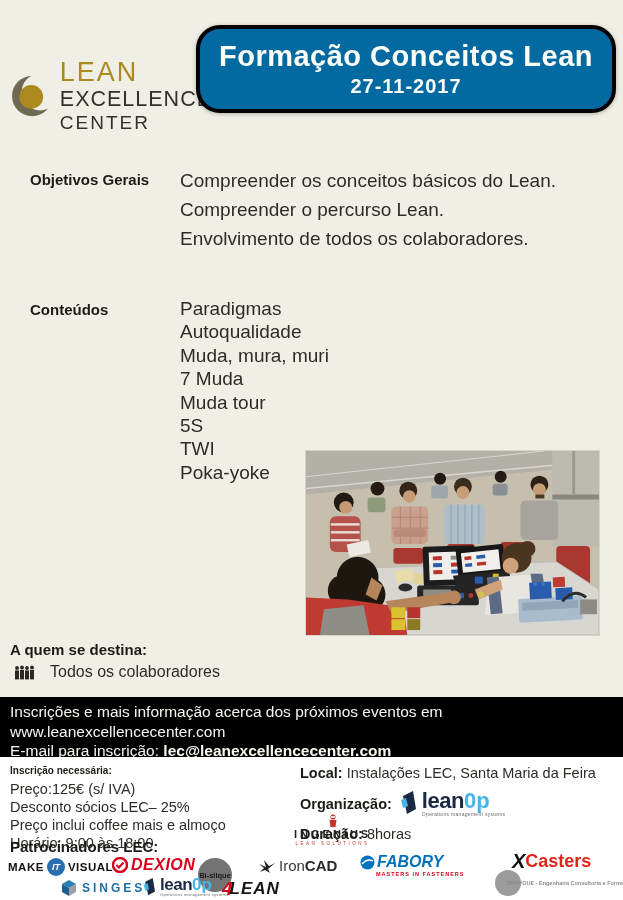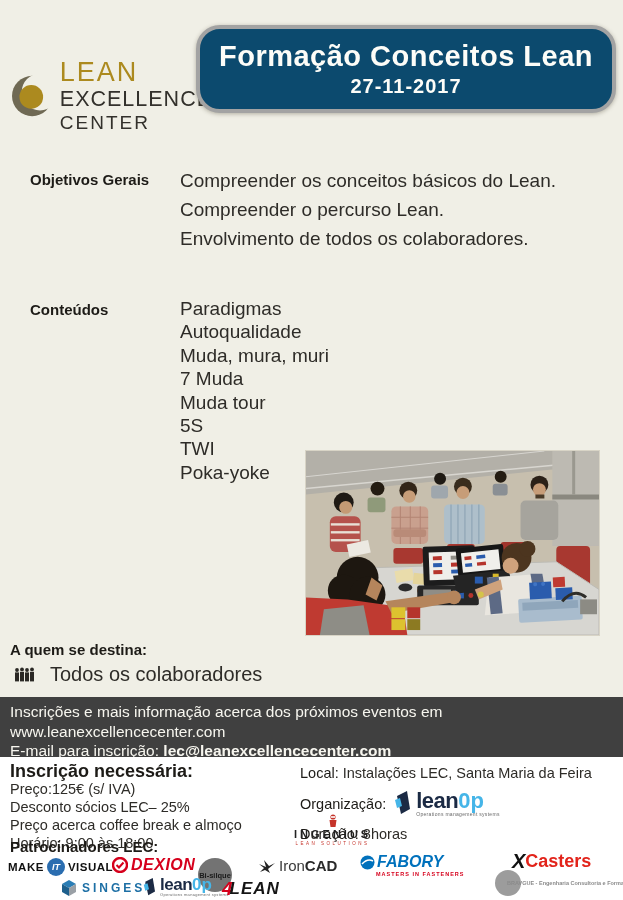--- a/index.html
+++ b/index.html
@@ -6,49 +6,49 @@
   body{font-family:"Liberation Sans",sans-serif;background:#777;}
   .page{position:relative;width:623px;height:900px;margin:0 auto;background:#f0efe6;overflow:hidden;color:#262420;}
   .bottom-white{position:absolute;left:0;top:757px;width:623px;height:143px;background:#fff;}
 
   
   .logo{position:absolute;left:12px;top:38px;width:200px;height:115px;display:flex;align-items:center;}
   .logo-text{margin-left:4px;line-height:1;}
   .logo-l1{display:block;color:#ac8a1f;font-size:27px;letter-spacing:2px;}
   .logo-l2{display:block;color:#33312c;font-size:21.5px;letter-spacing:1px;margin-top:3px;}
   .logo-l3{display:block;color:#33312c;font-size:19px;letter-spacing:2px;margin-top:3px;}
-  .banner{position:absolute;left:196px;top:25px;width:412px;height:80px;background:#0c4a6e;border:4px solid #a3a3a3;
+  .banner{position:absolute;left:196px;top:25px;width:412px;height:80px;background:#0369a1;border:4px solid #000000;
           border-radius:24px;box-shadow:0 1px 4px rgba(60,55,35,.35);display:flex;flex-direction:column;
           align-items:center;justify-content:center;z-index:5;}
   .banner-title{color:#fdfdf8;font-size:29px;font-weight:bold;letter-spacing:.5px;}
   .banner-date{color:#fdfdf8;font-size:20px;font-weight:bold;margin-top:2px;letter-spacing:1px;}
 
   
   .sec-label{position:absolute;font-size:15px;font-weight:bold;color:#1d1b17;}
   .body-text{position:absolute;font-size:19px;color:#2e2c28;}
   .obj-lines div{line-height:29px;}
   .cont-list div{line-height:23.4px;}
 
   .photo{position:absolute;left:305px;top:450px;width:295px;height:186px;border:1px solid #d8d4c6;box-sizing:border-box;}
 
   .audience-label{position:absolute;left:10px;top:641px;font-size:15px;font-weight:bold;color:#1d1b17;}
   .audience-row{position:absolute;left:14px;top:663px;display:flex;align-items:center;}
-  .audience-row .txt{font-size:20px;color:#2e2c28;margin-left:14px;}
-
-  
-  .band{position:absolute;left:0;top:697px;width:623px;height:60px;background:#404040;color:#f7f6ef;
+  .audience-row .txt{font-size:16px;color:#2e2c28;margin-left:14px;}
+
+  
+  .band{position:absolute;left:0;top:697px;width:623px;height:60px;background:#000000;color:#f7f6ef;
         box-sizing:border-box;padding:5px 10px;font-size:15.5px;line-height:19.5px;}
   .band b{font-weight:bold;}
 
   
   .info-left{position:absolute;left:10px;top:762px;font-size:14.5px;line-height:18px;color:#2e2c28;}
-  .info-left .ttl{font-size:18px;font-weight:bold;color:#1d1b17;}
+  .info-left .ttl{font-size:10px;font-weight:bold;color:#1d1b17;}
   .info-right{position:absolute;left:300px;top:765px;font-size:14.5px;color:#2e2c28;}
   .info-right .row{margin-bottom:9px;display:flex;align-items:center;}
-  .info-right b{font-weight:normal;color:#1d1b17;}
+  .info-right b{font-weight:bold;color:#1d1b17;}
   .sponsors-label{position:absolute;left:10px;top:838px;font-size:15px;font-weight:bold;color:#1d1b17;}
 
   
   .sp{position:absolute;white-space:nowrap;display:flex;align-items:center;}
   .mk-t{font-weight:800;font-size:11.5px;color:#111;letter-spacing:.5px;}
   .mk-circle{width:18px;height:18px;border-radius:50%;background:#2a6db0;color:#fff;display:inline-flex;
              align-items:center;justify-content:center;font-size:9px;font-style:italic;font-weight:bold;margin:0 3px;}
   .dexion-txt{color:#d6001c;font-size:16px;font-weight:800;font-style:italic;letter-spacing:.5px;margin-left:3px;}
   .bisilque{width:34px;height:34px;border-radius:50%;background:#737373;display:flex;align-items:center;justify-content:center;}
   .bisilque span{font-size:7.5px;font-weight:bold;color:#1a1a1a;}
@@ -249,21 +249,21 @@
     <div><span>E-mail para inscrição: </span><b>lec@leanexcellencecenter.com</b></div>
     <div>Tel. 256098650</div>
   </div>
 
   <div class="bottom-white"></div>
 
   <div class="info-left">
     <div class="ttl">Inscrição necessária:</div>
     <div>Preço:125€ (s/ IVA)</div>
     <div>Desconto sócios LEC– 25%</div>
-    <div>Preço acerca coffee break e almoço</div>
+    <div>Preço inclui coffee mais e almoço</div>
     <div>Horário: 9:00 às 18:00</div>
   </div>
 
   <div class="info-right">
     <div class="row">
       <span><b>Local:</b><span> Instalações LEC, Santa Maria da Feira</span></span>
     </div>
     <div class="row">
       <b>Organização:</b>
       <span style="display:inline-flex;align-items:flex-start;margin-left:8px;">

